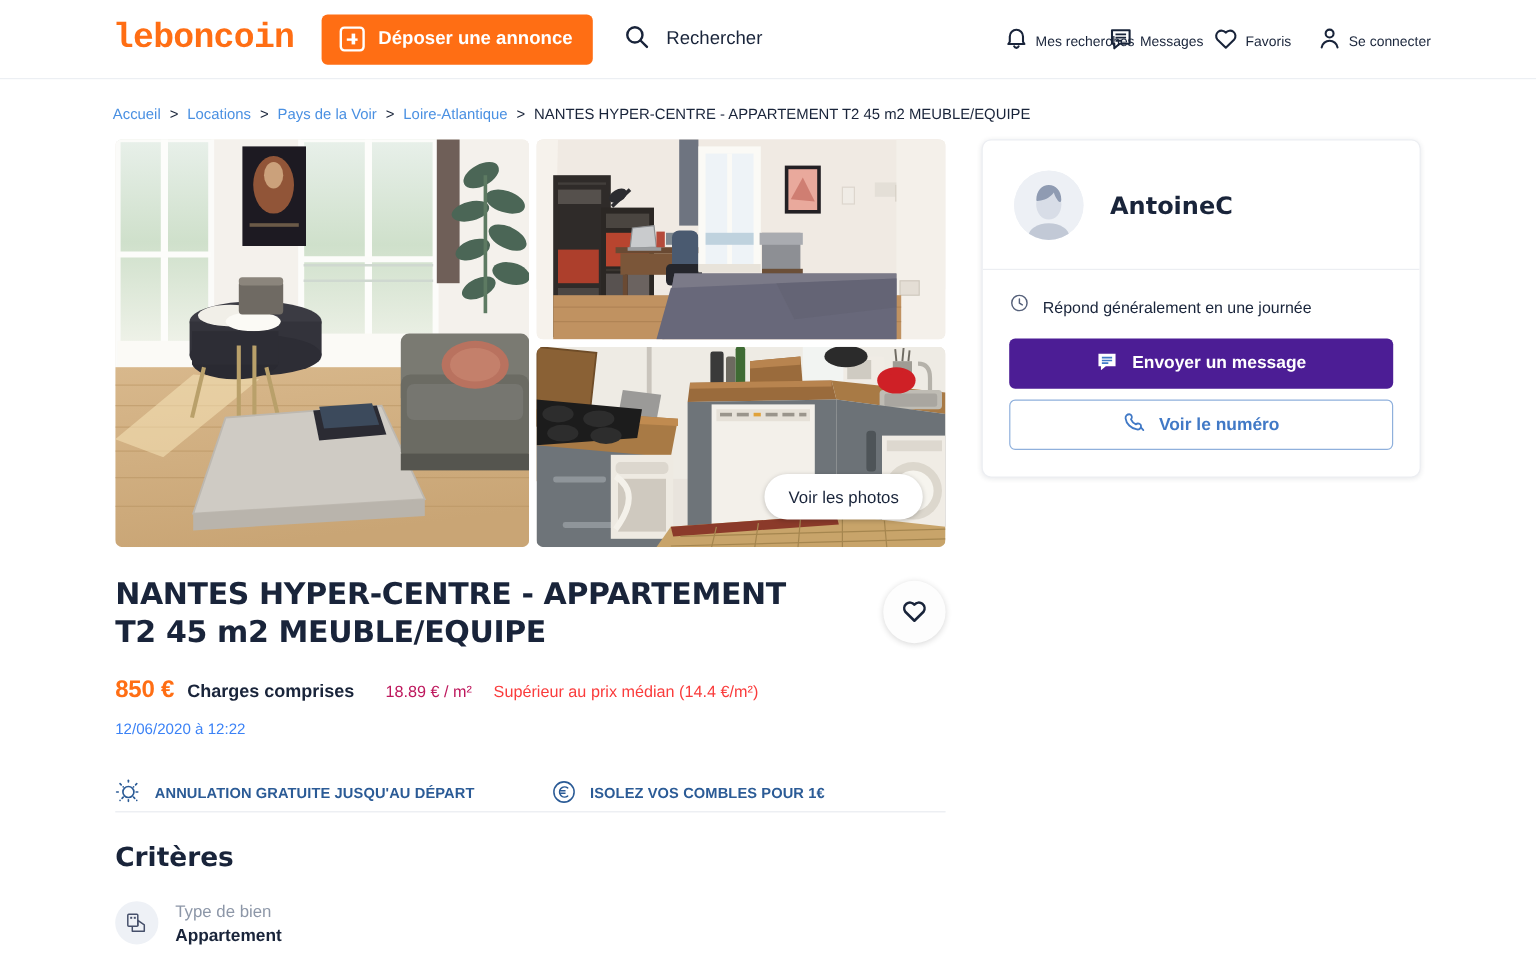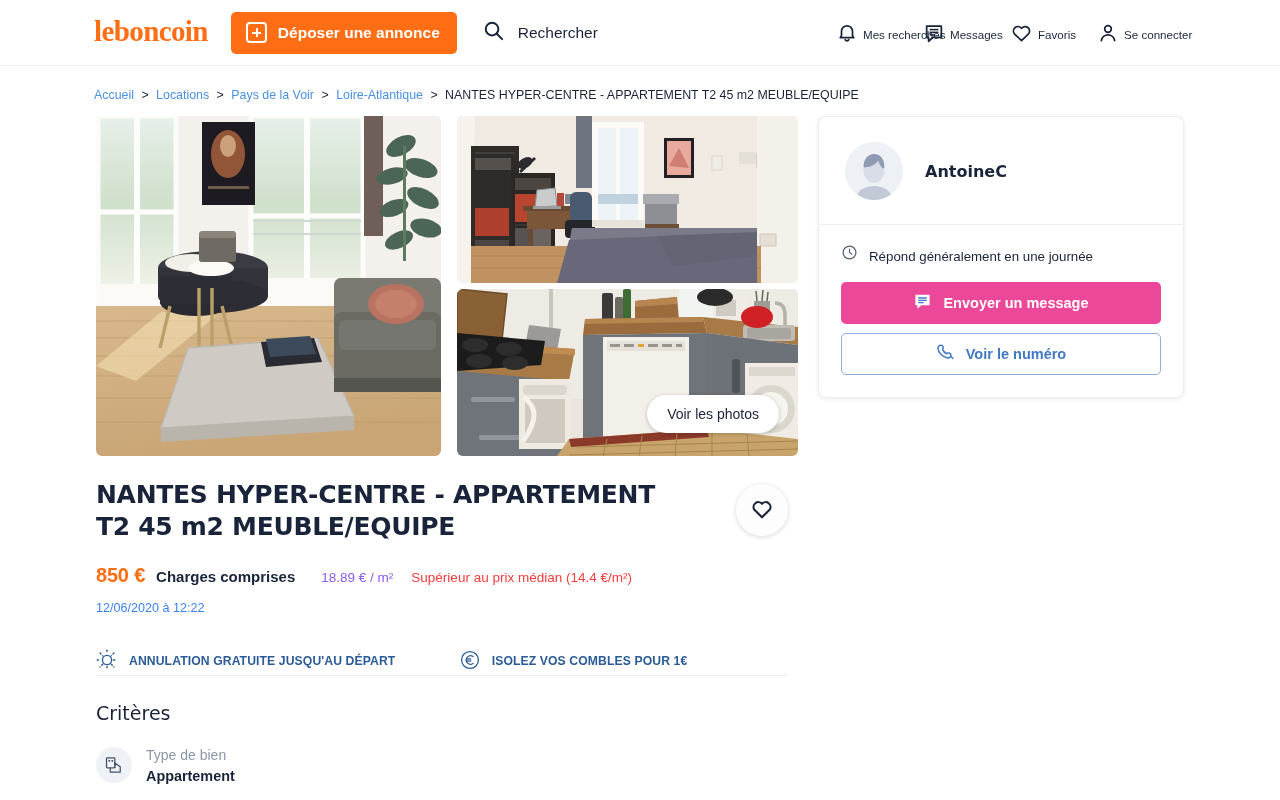--- a/index.html
+++ b/index.html
@@ -18,21 +18,21 @@
   .header {
     position: relative;
     height: 66px;
     background: #ffffff;
     border-bottom: 1px solid #eceff3;
     display: flex;
     align-items: center;
     padding: 0 96px 0 94px;
   }
   .logo {
-    font-family: Liberation Serif, serif;
+    font-family: Liberation Mono, monospace;
     font-weight: 700;
     font-size: 29px;
     letter-spacing: -0.6px;
     color: #ff6e14;
     line-height: 1;
     margin-top: -2px;
   }
   .deposit-btn {
     margin-left: 23px;
     height: 42px;
@@ -103,21 +103,21 @@
   .page {
     display: flex;
     padding: 14px 96px 0 96px;
     gap: 30px;
     align-items: flex-start;
   }
   .col-main { width: 692px; flex: 0 0 692px; }
   .col-side { width: 366px; flex: 0 0 366px; }
 
   
-  .gallery { display: flex; gap: 16px; }
+  .gallery { display: flex; gap: 6px; }
   .gallery .big {
     width: 345px; height: 340px;
     border-radius: 6px;
     overflow: hidden;
     position: relative;
     cursor: pointer;
     flex: 0 0 auto;
   }
   .gallery .stack {
     display: flex; flex-direction: column; gap: 6px;
@@ -175,21 +175,21 @@
   }
 
   .price-row {
     display: flex;
     align-items: baseline;
     gap: 0;
     margin-top: 21px;
   }
   .price { font-size: 20px; font-weight: 700; color: #ff6e14; letter-spacing: -0.2px;}
   .charges { font-size: 15px; font-weight: 700; color: #19243a; margin-left: 11px; }
-  .per-m2 { font-size: 13.5px; color: #8b5cf6; margin-left: 26px; }
+  .per-m2 { font-size: 13.5px; color: #be185d; margin-left: 26px; }
   .above-median { font-size: 13.5px; color: #fa3c3c; margin-left: 18px; }
 
   .timestamp { margin-top: 14px; font-size: 12.6px; color: #3b82f6; }
 
   
   .promo-row {
     display: flex;
     margin-top: 34px;
     border-bottom: 1px solid #e9ecf1;
   }
@@ -202,21 +202,21 @@
     font-size: 12.2px; font-weight: 700; color: #2b5b96;
     line-height: 1.28; letter-spacing: .1px;
   }
   .promo:nth-child(2) { width: auto; }
   .promo-spacer { width: 38px; }
 
   
   .criteria-title {
     margin: 26px 0 0 0;
     font-family: "DejaVu Sans", sans-serif;
-    font-size: 19px; font-weight: 400; color: #19243a;
+    font-size: 22px; font-weight: 700; color: #19243a;
   }
   .criteria-grid {
     display: flex;
     flex-wrap: wrap;
     margin-top: 21px;
   }
   .crit {
     width: 348px;
     display: flex; align-items: flex-start; gap: 14px;
     margin-bottom: 26px;
@@ -244,31 +244,31 @@
     padding: 25px 26px 24px 26px;
     border-bottom: 1px solid #eceef2;
     cursor: pointer;
   }
   .avatar {
     width: 58px; height: 58px; border-radius: 50%;
     background: #edf0f5; overflow: hidden; flex: 0 0 auto;
   }
   .seller-name {
     font-family: "DejaVu Sans", sans-serif;
-    font-size: 16px; font-weight: 700; color: #19243a;
+    font-size: 20px; font-weight: 700; color: #19243a;
   }
   .card-body { padding: 19px 22px 22px 22px; }
   .reply-time {
     display: flex; align-items: flex-end; gap: 11px;
     font-size: 13.3px; color: #19243a;
   }
   .btn-primary {
     margin-top: 18px;
     width: 100%; height: 42px;
-    background: #ec4899;
+    background: #4c1d95;
     border: none; border-radius: 5px;
     color: #fff;
     font-family: "Liberation Sans", sans-serif;
     font-size: 14.5px; font-weight: 700;
     display: flex; align-items: center; justify-content: center; gap: 11px;
     cursor: pointer;
   }
   .btn-outline {
     margin-top: 9px;
     width: 100%; height: 42px;

